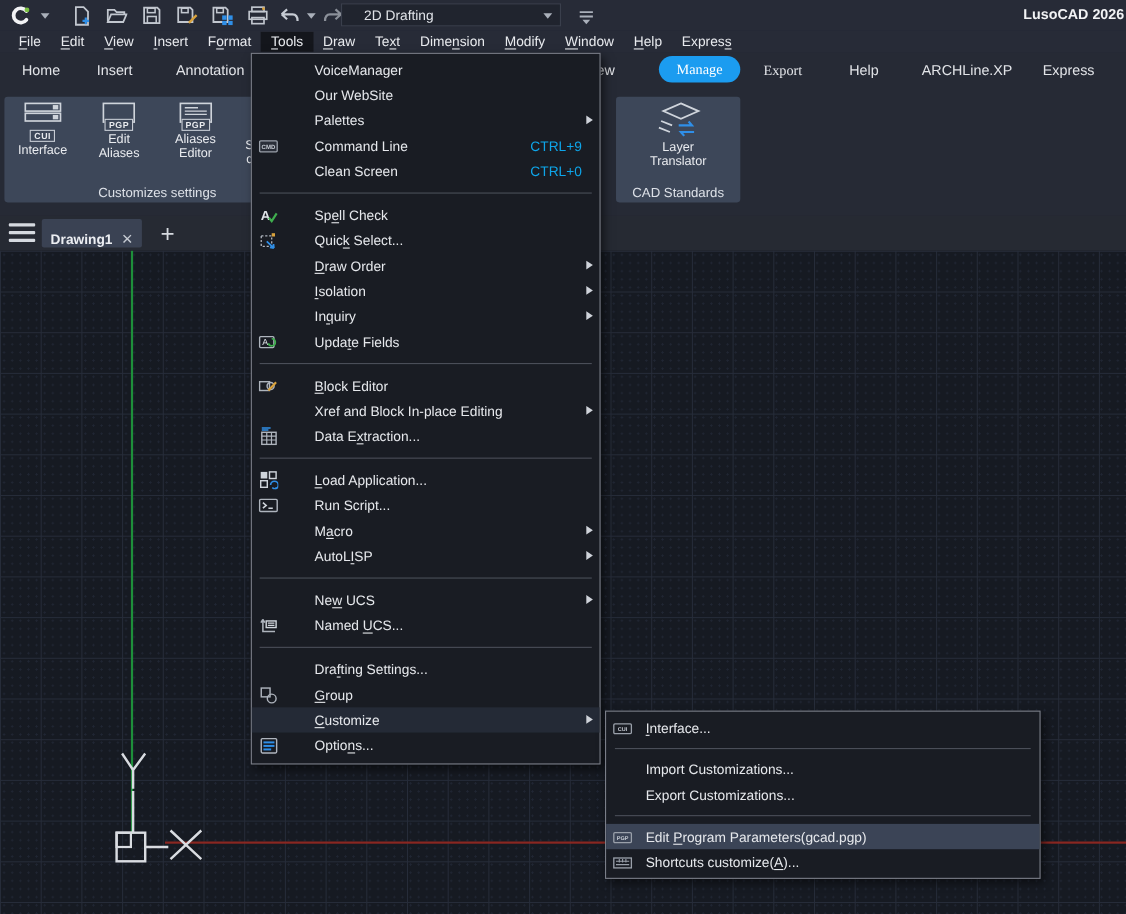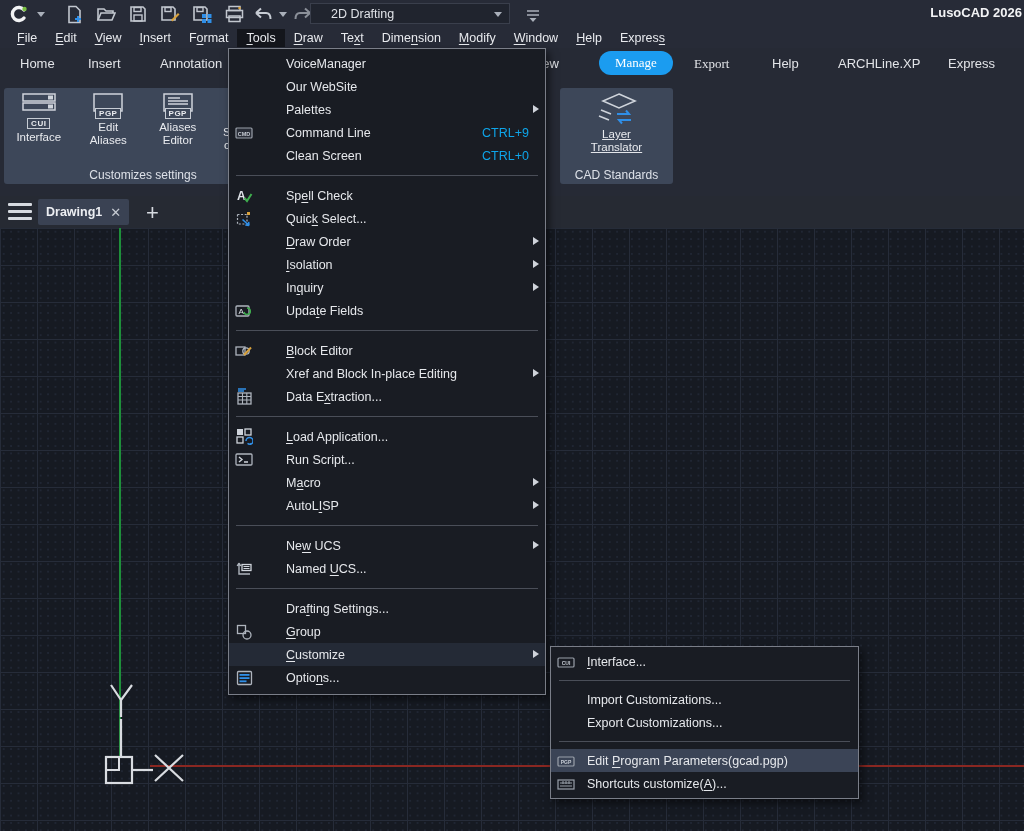--- a/index.html
+++ b/index.html
@@ -28,36 +28,36 @@
   .panel-label{position:absolute;left:0;bottom:2px;width:100%;text-align:center;font-size:12px;color:#dde1e8;}
   .pbtns{position:absolute;left:0;top:4px;width:100%;display:flex;justify-content:space-around;}
   .pbtn{display:flex;flex-direction:column;align-items:center;width:56px;}
   .pbtn .plabel{font-size:11.5px;line-height:13px;text-align:center;color:#e9ebef;white-space:pre-line;margin-top:2px;}
   .badge{font-size:8px;font-weight:bold;color:#e9ebef;border:1px solid #c7ccd4;padding:0 3px;background:#3d4759;letter-spacing:.5px;}
   
   .tabbar{position:absolute;left:0;top:196px;width:1024px;height:32px;background:#262a33;}
   .hamburger{position:absolute;left:8px;top:7px;width:24px;height:17px;display:flex;flex-direction:column;justify-content:space-between;}
   .hamburger div{height:3px;background:#d6dae0;border-radius:1px;}
   .dtab{position:absolute;left:38px;top:3px;height:26px;background:#3a4253;border-radius:2px;
-     display:flex;align-items:center;padding:0 8px;font-size:12.5px;font-weight:bold;color:#eceef2;}
+     display:flex;align-items:flex-end;padding:0 8px;font-size:12.5px;font-weight:bold;color:#eceef2;}
   .close-x{margin-left:8px;font-weight:normal;color:#c6cbd3;font-size:13px;}
   .plus{position:absolute;left:146px;top:4px;font-size:22px;font-weight:300;color:#d6dae0;}
   
   .canvas{position:absolute;left:0;top:228px;width:1024px;height:603px;background-color:#161a22;
     background-image:
       linear-gradient(to right,#262c39 1px,transparent 1px),
       linear-gradient(to bottom,#262c39 1px,transparent 1px),
       radial-gradient(circle,#202633 0.8px,transparent 1px);
     background-size:37px 37px,37px 37px,7.4px 7.4px;}
   .green-axis{position:absolute;left:119px;top:0;width:2px;height:530px;background:#1e8f3a;}
   .red-axis{position:absolute;left:150px;top:537px;width:874px;height:2px;background:#8a2721;}
   
   .menu{position:absolute;background:#191c23;border:1px solid #7a7e88;box-shadow:3px 4px 8px rgba(0,0,0,.55);box-sizing:border-box;}
   .tools-menu{left:228px;top:48px;width:318px;height:647px;z-index:30;padding-top:3px;}
-  .sub-menu{left:550px;top:646px;width:309px;z-index:40;padding:3px 0;}
+  .sub-menu{left:550px;top:646px;width:396px;z-index:40;padding:3px 0;}
   .mrow{position:relative;height:23px;display:flex;align-items:center;font-size:12.5px;color:#e6e8ec;}
   .mrow.hl{background:#242a36;}
   .sub-menu .mrow{height:23px;}
   .sub-menu .mrow.hl{background:#3b4456;}
   .mico{position:absolute;left:5px;top:3px;width:20px;height:17px;display:flex;align-items:center;justify-content:center;}
   .mlabel{padding-left:57px;white-space:nowrap;}
   .sub-menu .mlabel{padding-left:36px;}
   .mlabel u{text-decoration:underline;text-underline-offset:2px;}
   .msc{position:absolute;right:16px;font-size:12.5px;color:#0ea5e9;}
   .marrow{position:absolute;right:6px;top:7px;width:0;height:0;border-top:4.5px solid transparent;border-bottom:4.5px solid transparent;border-left:6px solid #cfd3da;}
@@ -216,21 +216,21 @@
         </svg>
         <div class="plabel" style="margin-top:8px;">Shortcuts
 custom...</div>
       </div>
     </div>
     <div class="panel-label">Customizes settings</div>
   </div>
 
   <div class="panel" style="left:560px;top:40px;width:113px;height:96px;">
     <div class="pbtns">
-      <div class="pbtn" style="width:80px;text-decoration:underline;">
+      <div class="pbtn" style="width:80px;">
         <svg width="44" height="34" viewBox="0 0 44 34">
           <path d="M24 2 L40 9 L24 16 L8 9 Z" fill="none" stroke="#cfd4db" stroke-width="1.6"></path>
           <path d="M6 18 L16 22 M4 24 L14 28" stroke="#cfd4db" stroke-width="1.6"></path>
           <path d="M22 22 H34 L31 18.5 M36 28 H24 L27 31.5" fill="none" stroke="#2f8fe8" stroke-width="2"></path>
         </svg>
         <div class="plabel">Layer
 Translator</div>
       </div>
     </div>
     <div class="panel-label">CAD Standards</div>

